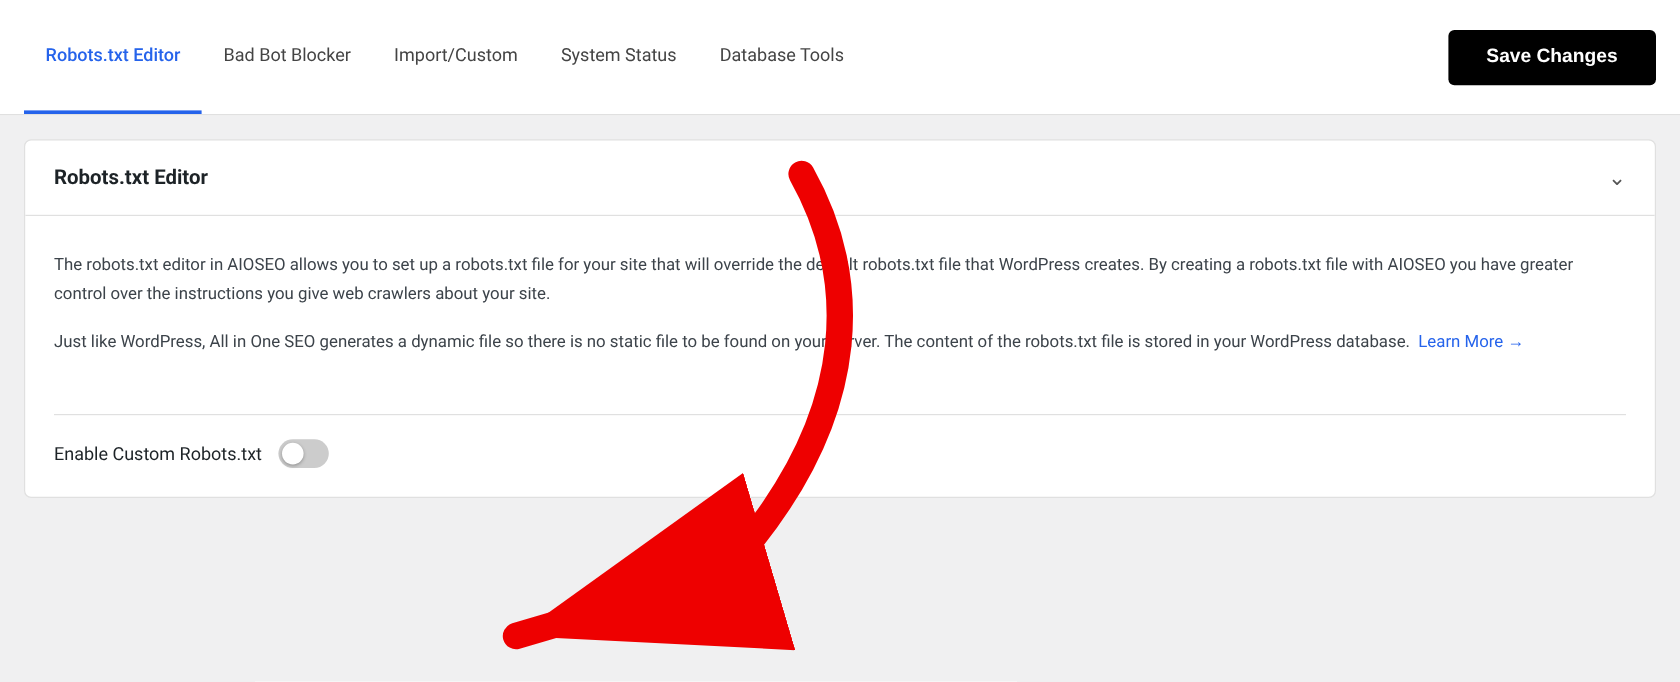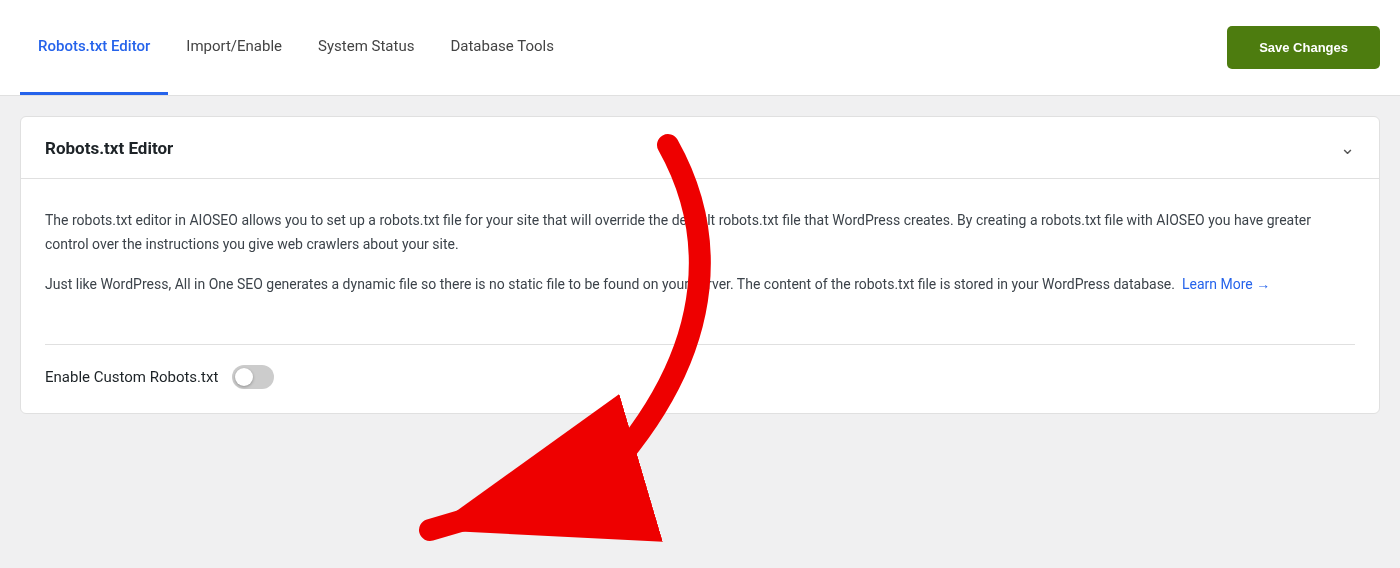--- a/index.html
+++ b/index.html
@@ -50,26 +50,26 @@
       border-bottom: 3px solid #2563eb;
       font-weight: 500;
     }
 
     .save-btn-wrapper {
       display: flex;
       align-items: center;
     }
 
     .save-btn {
-      background-color: #4d7c0f;
+      background-color: #000000;
       color: #fff;
       border: none;
       border-radius: 5px;
       padding: 14px 32px;
-      font-size: 13px;
+      font-size: 16px;
       font-weight: 700;
       cursor: pointer;
       white-space: nowrap;
     }
 
     .main-content {
       padding: 20px;
     }
 
     .card {
@@ -181,21 +181,24 @@
 <body>
 
 <div style="position:relative;">
 
   <div class="top-bar">
     <nav class="tabs">
       <div class="tab active">
         <span>Robots.txt Editor</span>
       </div>
       <div class="tab">
-        <span>Import/Enable</span>
+        <span>Bad Bot Blocker</span>
+      </div>
+      <div class="tab">
+        <span>Import/Custom</span>
       </div>
       <div class="tab">
         <span>System Status</span>
       </div>
       <div class="tab">
         <span>Database Tools</span>
       </div>
     </nav>
 
     <div class="save-btn-wrapper">

